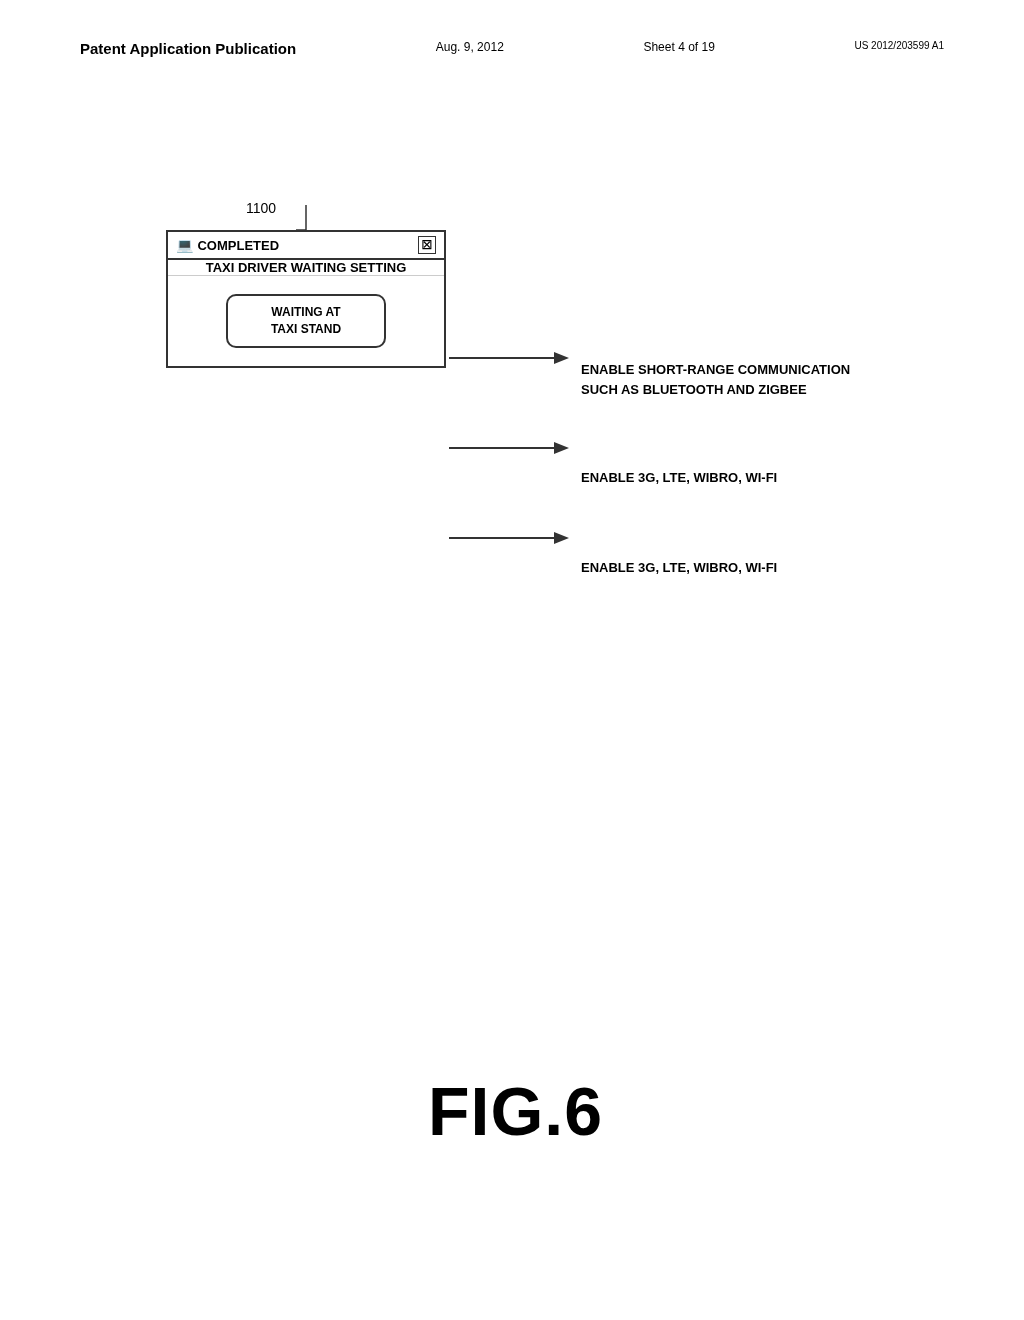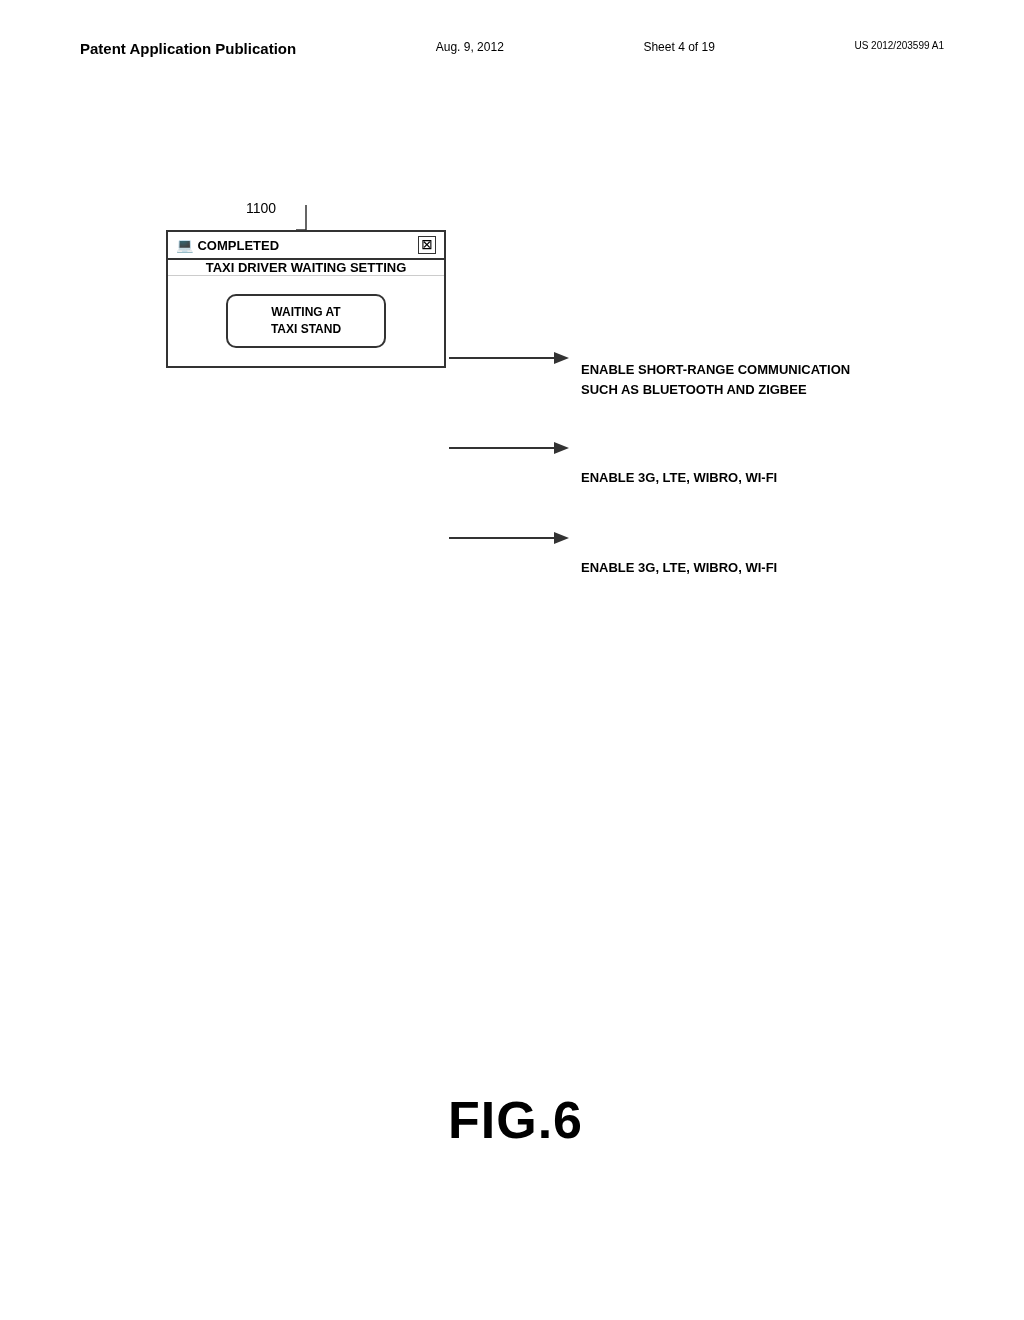--- a/index.html
+++ b/index.html
@@ -129,21 +129,21 @@
       margin-top: 40px;
     }
 
     
     .fig-label {
       position: absolute;
       bottom: 170px;
       left: 0;
       right: 0;
       text-align: center;
-      font-size: 52px;
+      font-size: 68px;
       font-weight: bold;
       letter-spacing: 1px;
       margin-left: 7px;
     }
   </style>
 </head>
 <body>
 
 <div class="header">
   <div class="header-left">Patent Application Publication</div>

